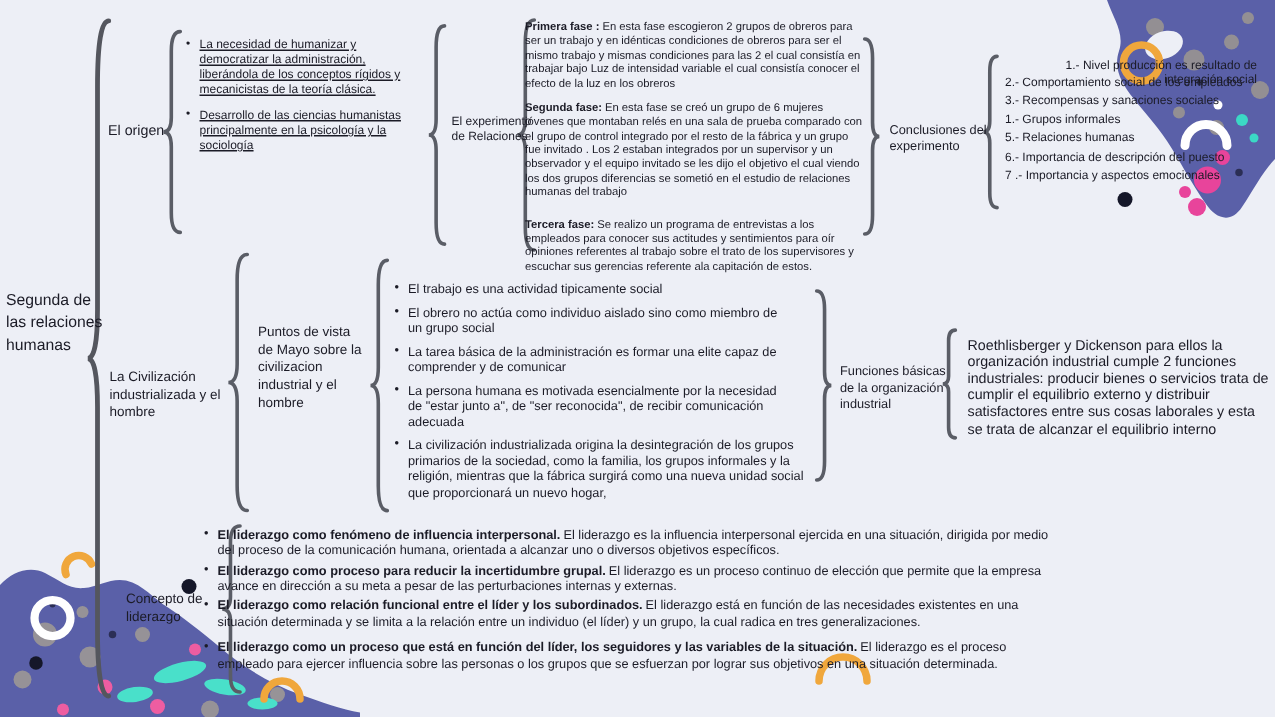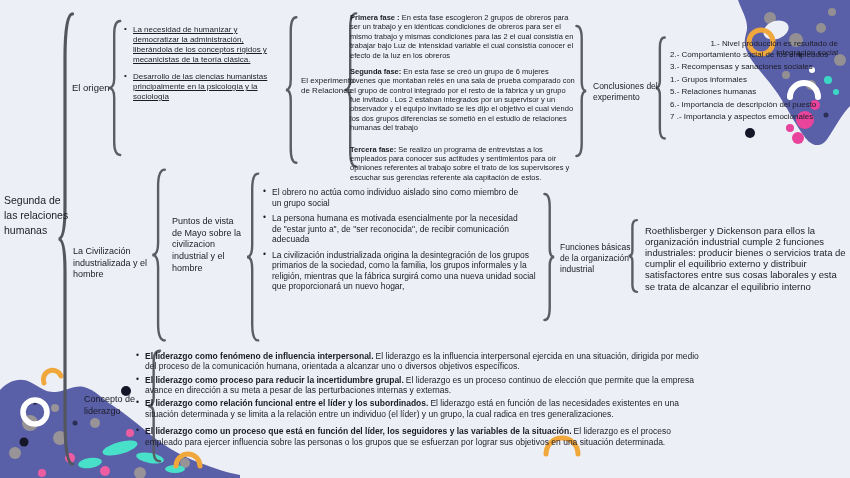--- a/index.html
+++ b/index.html
@@ -195,21 +195,23 @@
     <li>5.- Relaciones humanas</li>
     <li>6.- Importancia de descripción del puesto</li>
     <li>7 .- Importancia y aspectos emocionales</li>
   </ol>
 
   <div class="txt label" style="left:73px;top:246px;width:80px;font-size:9px;line-height:1.3">La Civilización industrializada y el hombre</div>
 
   <div class="txt label" style="left:172px;top:216px;width:72px;font-size:9px;line-height:1.3">Puntos de vista de Mayo sobre la civilizacion industrial y el hombre</div>
 
   <ul class="txt bullets mayo-list" style="left:263px;top:187px;width:260px">
+    <li>El trabajo es una actividad tipicamente social</li>
     <li>El obrero no actúa como individuo aislado sino como miembro de un grupo social</li>
+    <li>La tarea básica de la administración es formar una elite capaz de comprender y de comunicar</li>
     <li>La persona humana es motivada esencialmente por la necesidad de "estar junto a", de "ser reconocida", de recibir comunicación adecuada</li>
     <li style="width:276px">La civilización industrializada origina la desintegración de los grupos primarios de la sociedad, como la familia, los grupos informales y la religión, mientras que la fábrica surgirá como una nueva unidad social que proporcionará un nuevo hogar,</li>
   </ul>
 
   <div class="txt label" style="left:560px;top:242px;width:78px;font-size:8.5px;line-height:1.3">Funciones básicas de la organización industrial</div>
 
   <div class="txt func-text" style="left:645px;top:225px;width:202px">Roethlisberger y Dickenson para ellos la organización industrial cumple 2 funciones industriales: producir bienes o servicios trata de cumplir el equilibrio externo y distribuir satisfactores entre sus cosas laborales y esta se trata de alcanzar el equilibrio interno</div>
 
   <div class="txt label" style="left:84px;top:394px;width:66px;font-size:9px;line-height:1.3">Concepto de liderazgo</div>
 

